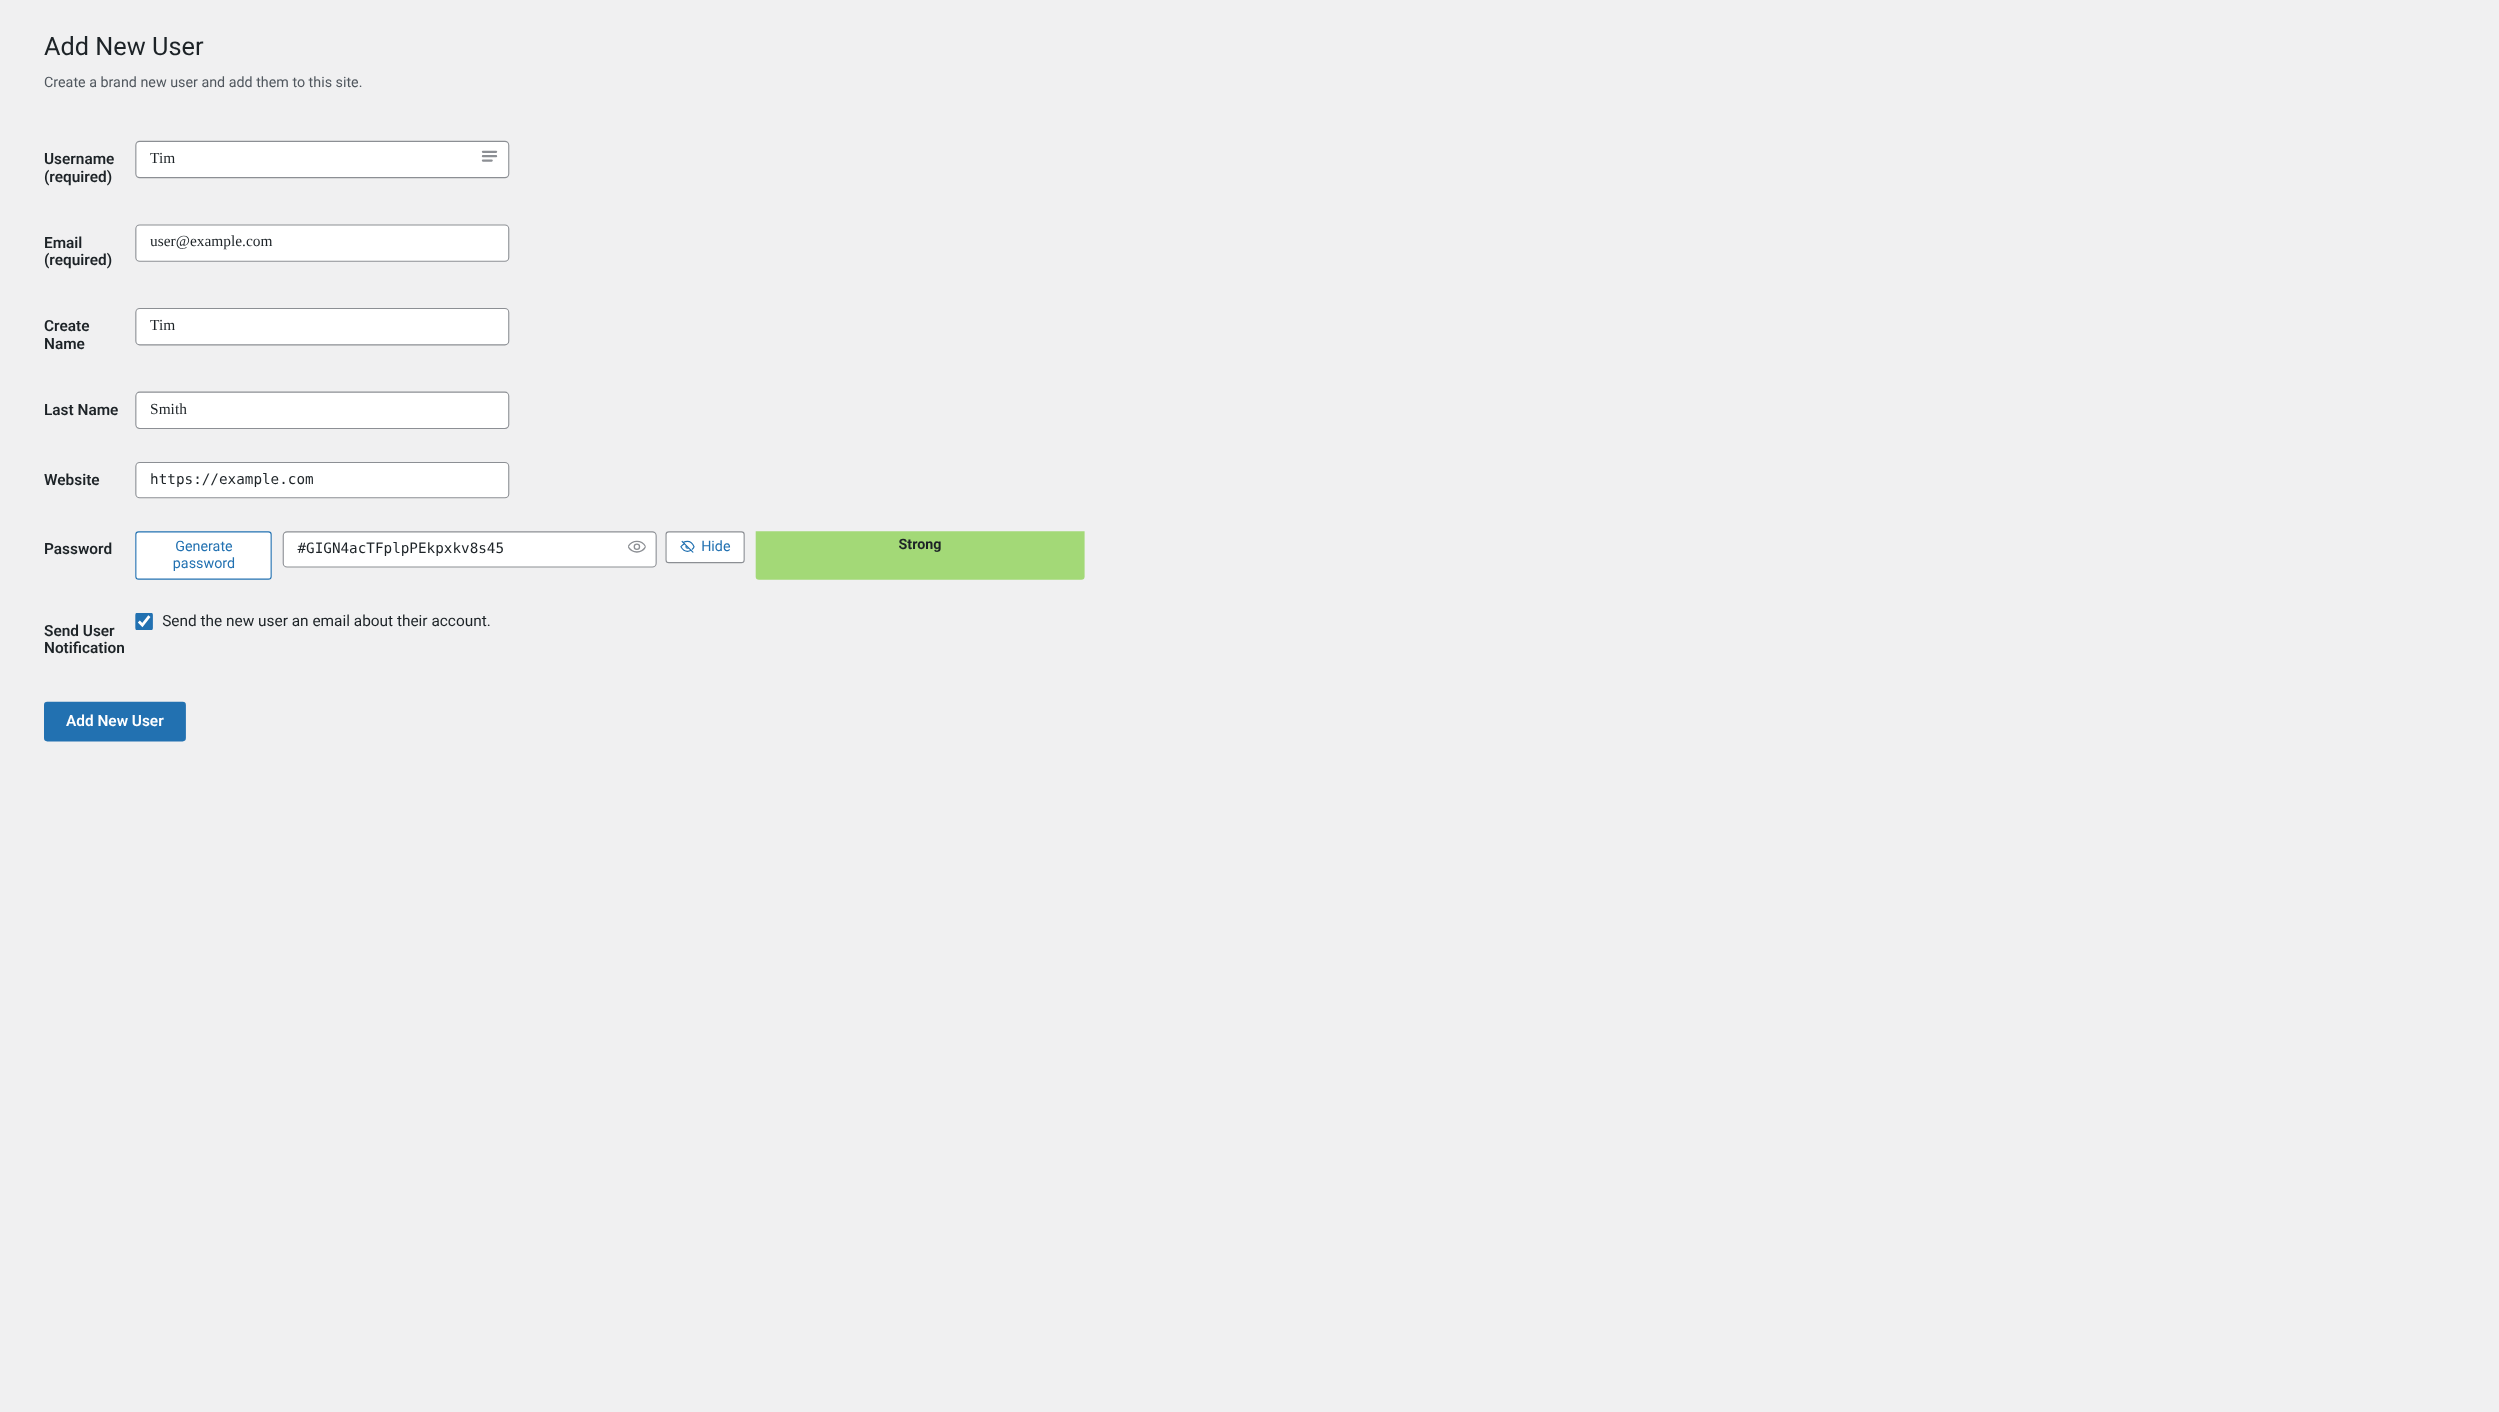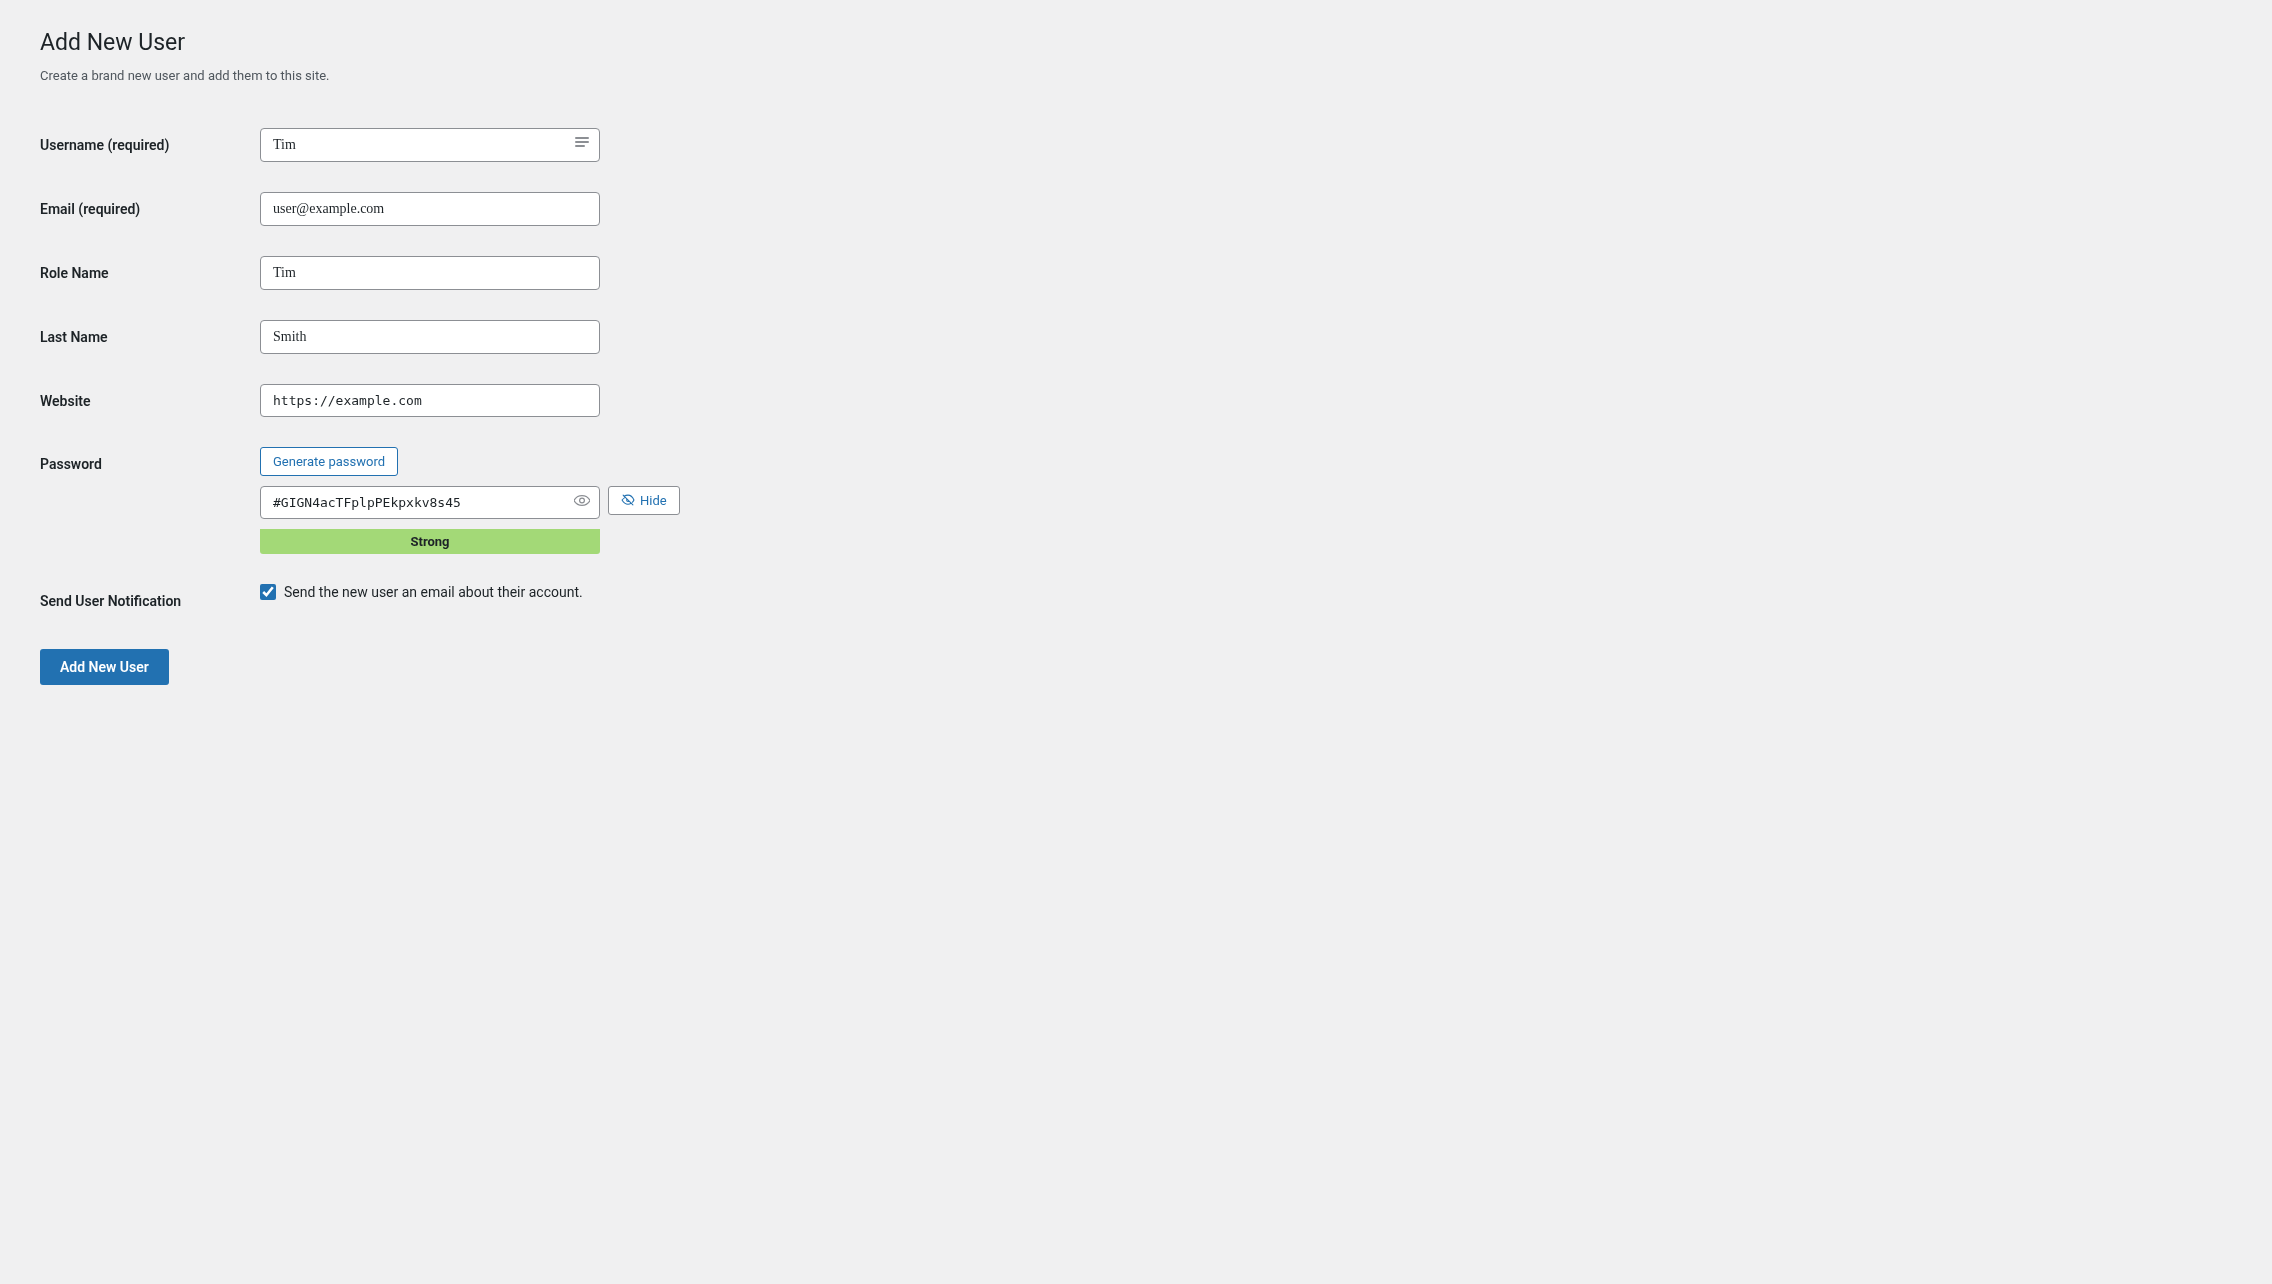--- a/index.html
+++ b/index.html
@@ -87,21 +87,20 @@
       position: absolute;
       right: 10px;
       top: 50%;
       transform: translateY(-50%);
       color: #8c8f94;
       font-size: 16px;
     }
 
     .password-section {
       display: flex;
-      flex-direction: column;
       gap: 10px;
     }
 
     .generate-password-btn {
       display: inline-block;
       padding: 6px 12px;
       border: 1px solid #2271b1;
       border-radius: 3px;
       background: #fff;
       color: #2271b1;
@@ -242,21 +241,21 @@
           <th>
             <label>Email (required)</label>
           </th>
           <td>
             <input type="email" class="form-input" value="user@example.com" style="">
           </td>
         </tr>
 
         <tr>
           <th>
-            <label>Role Name</label>
+            <label>Create Name</label>
           </th>
           <td>
             <input type="text" class="form-input" value="Tim" style="">
           </td>
         </tr>
 
         <tr>
           <th>
             <label>Last Name</label>
           </th>

